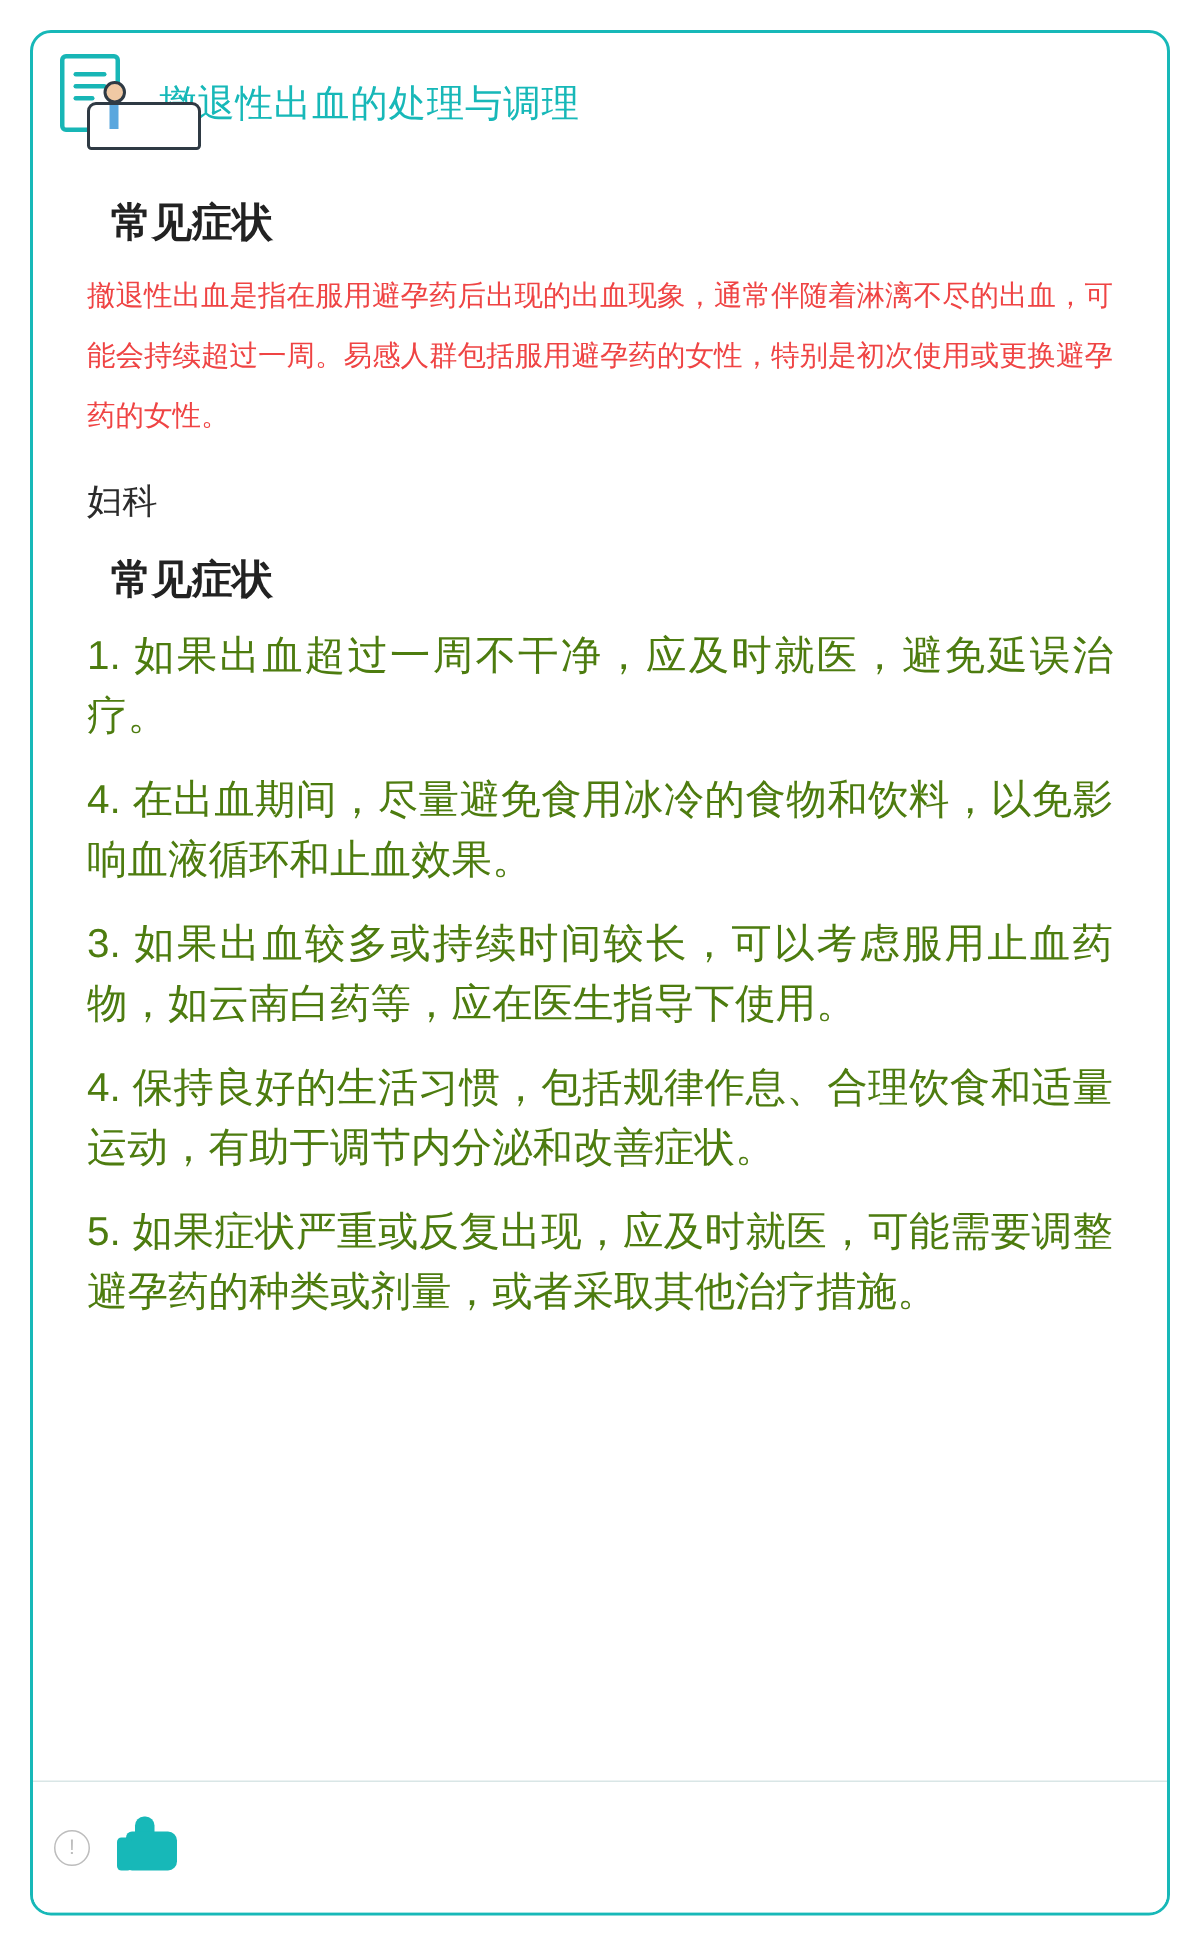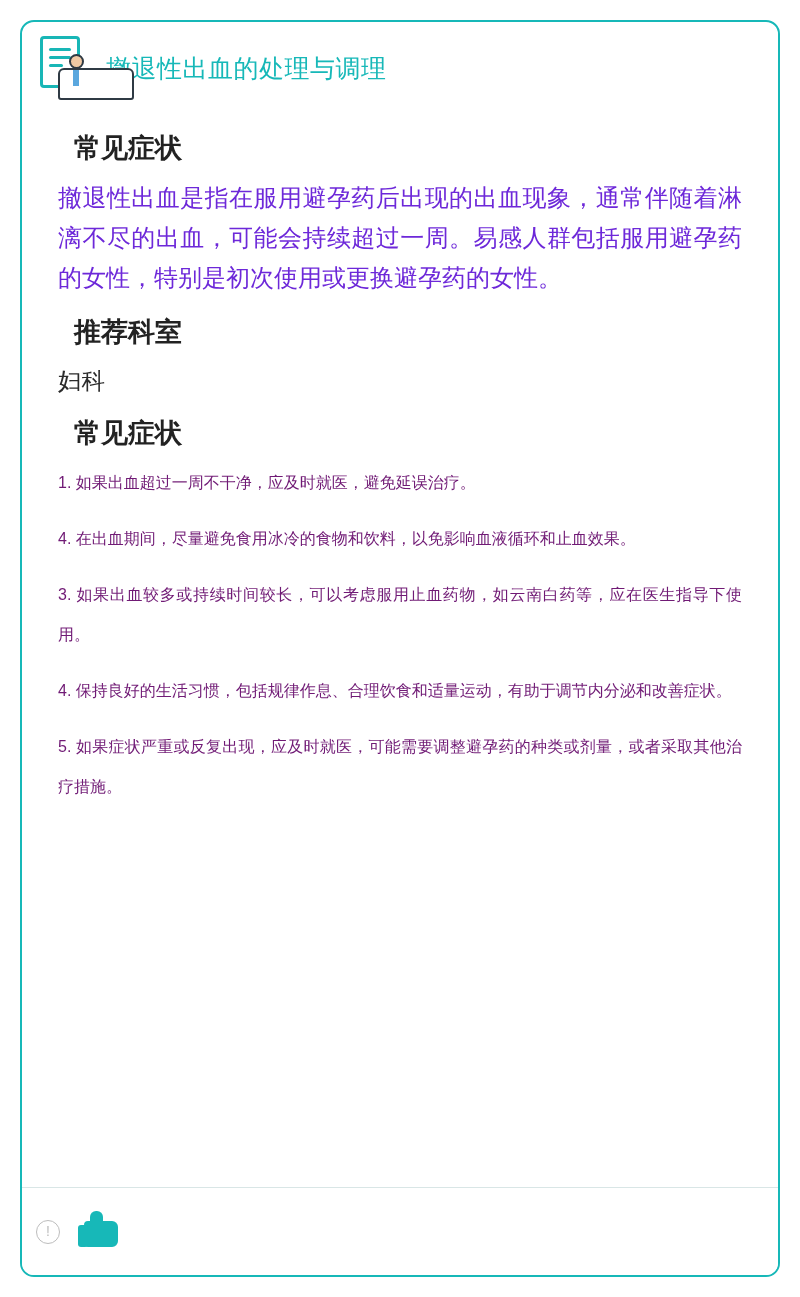--- a/index.html
+++ b/index.html
@@ -101,36 +101,36 @@
     padding: 0 36px;
   }
   h2.section {
     font-size: 27px;
     font-weight: bold;
     color: #222222;
     margin: 18px 0 14px 16px;
     line-height: 1.2;
   }
   p.para {
-    font-size: 24px;
+    font-size: 19px;
     line-height: 40px;
-    color: #6d28d9;
+    color: #ef4444;
     margin: 0 0 18px 0;
     text-align: justify;
   }
   p.plain {
     font-size: 23.5px;
     line-height: 36px;
     color: #2b2b2b;
     margin: 4px 0 16px 0;
   }
   .tip {
-    font-size: 16px;
+    font-size: 27px;
     line-height: 40px;
-    color: #701a75;
+    color: #4d7c0f;
     margin: 0 0 16px 0;
     text-align: justify;
   }
   
   .footer {
     position: absolute;
     left: 0;
     bottom: 0;
     width: 100%;
     height: 88px;
@@ -206,21 +206,20 @@
       </div>
     </div>
     <div class="header-title">撤退性出血的处理与调理</div>
   </div>
 
   <div class="body">
 
     <h2 class="section">常见症状</h2>
     <p class="para">撤退性出血是指在服用避孕药后出现的出血现象，通常伴随着淋漓不尽的出血，可能会持续超过一周。易感人群包括服用避孕药的女性，特别是初次使用或更换避孕药的女性。</p>
 
-    <h2 class="section">推荐科室</h2>
     <p class="plain">妇科</p>
 
     <h2 class="section">常见症状</h2>
 
     <div class="tip">1. 如果出血超过一周不干净，应及时就医，避免延误治疗。</div>
     <div class="tip">4. 在出血期间，尽量避免食用冰冷的食物和饮料，以免影响血液循环和止血效果。</div>
     <div class="tip">3. 如果出血较多或持续时间较长，可以考虑服用止血药物，如云南白药等，应在医生指导下使用。</div>
     <div class="tip">4. 保持良好的生活习惯，包括规律作息、合理饮食和适量运动，有助于调节内分泌和改善症状。</div>
     <div class="tip">5. 如果症状严重或反复出现，应及时就医，可能需要调整避孕药的种类或剂量，或者采取其他治疗措施。</div>
 

